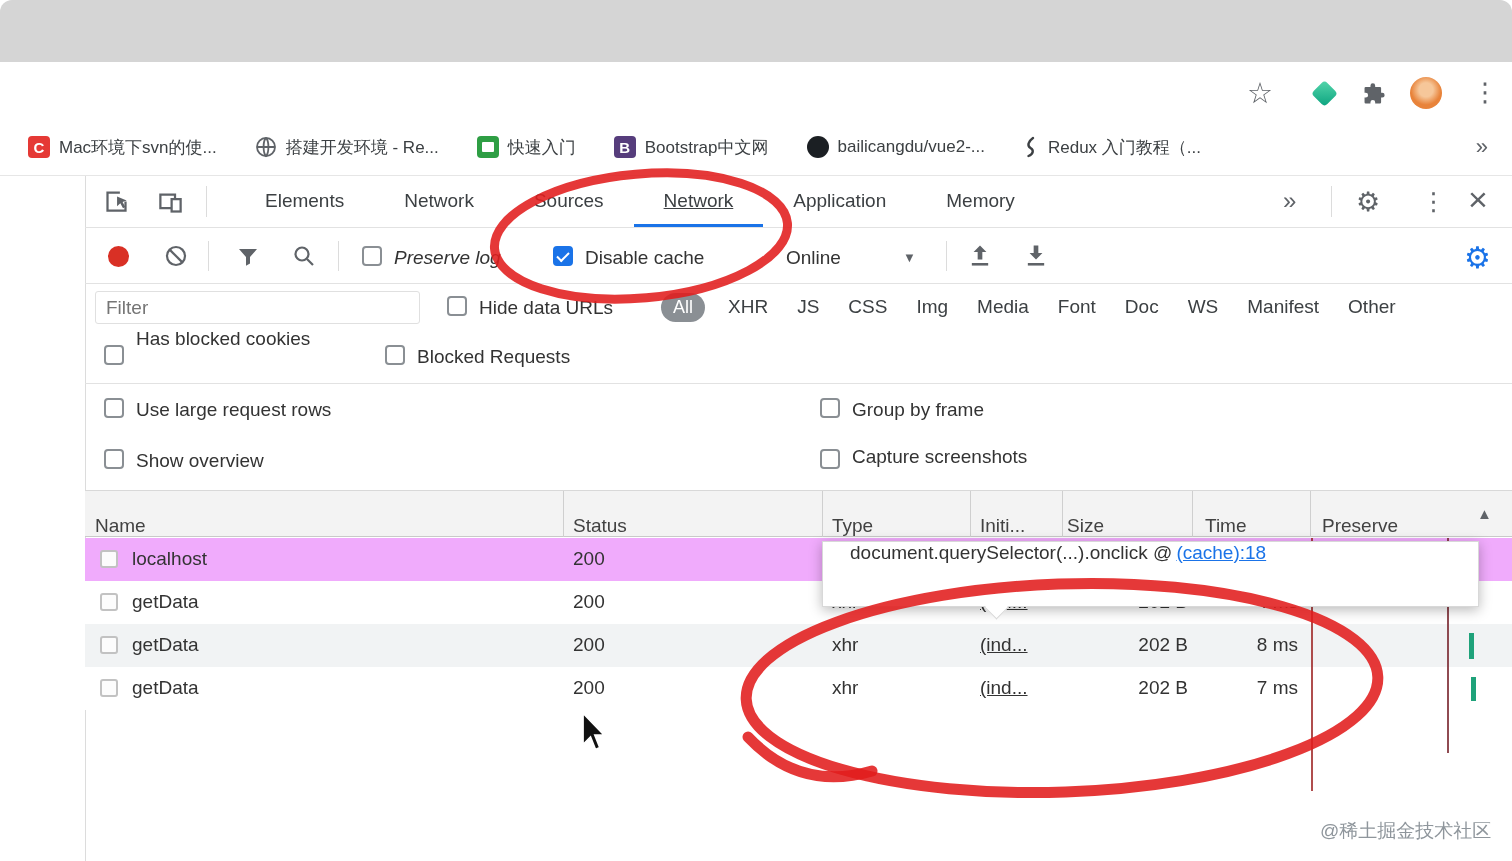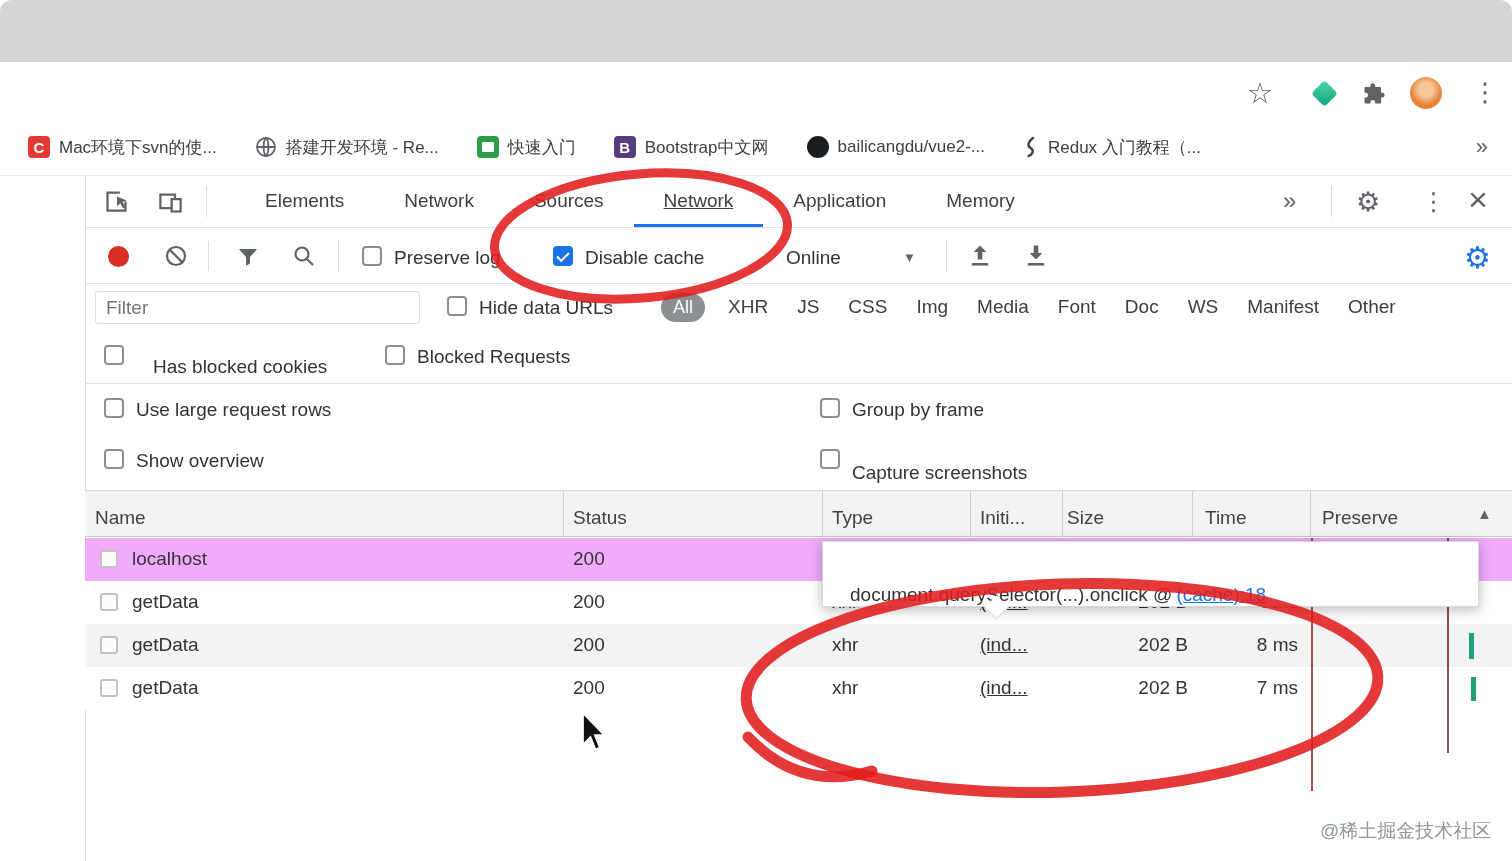--- a/index.html
+++ b/index.html
@@ -20,30 +20,30 @@
   
   .tabs{position:absolute;left:235px;top:175px;height:52px;display:flex;align-items:center;}
   .tab{padding:0 30px;height:52px;display:flex;align-items:center;font-size:19px;color:#3c4043;cursor:pointer;}
   .tab.active{box-shadow:inset 0 -3px 0 #1a73e8;text-decoration:underline;}
   
   .types{position:absolute;left:728px;top:296px;display:flex;gap:29px;font-size:19px;color:#3c4043;}
   .types span{cursor:pointer;}
   
   .thead{position:absolute;left:85px;top:490px;width:1427px;height:47px;background:#f3f3f3;
          border-top:1px solid #d8d8d8;border-bottom:1px solid #c9c9c9;box-sizing:border-box;}
-  .th{position:absolute;top:16px;font-size:19px;color:#424242;}
+  .th{position:absolute;top:24px;font-size:19px;color:#424242;}
   .trow{position:absolute;left:85px;width:1427px;height:43px;}
   .trow .cell{position:absolute;top:10px;font-size:19px;color:#333;white-space:nowrap;}
   .cell.right{text-align:right;}
   .cell.link{text-decoration:underline;cursor:pointer;}
   .pill{position:absolute;background:#8a8f94;color:#fff;border-radius:15px;font-size:18px;
         padding:4px 12px;cursor:pointer;}
   .tooltip{position:absolute;left:822px;top:541px;width:657px;height:66px;background:#fff;
            border:1px solid #d8d8d8;box-shadow:0 3px 12px rgba(0,0,0,.28);z-index:40;
-           display:flex;align-items:flex-end;padding-left:27px;box-sizing:border-box;font-size:19px;}
+           display:flex;align-items:flex-start;padding-left:27px;box-sizing:border-box;font-size:19px;}
   .tooltip .lnk{color:#1a73e8;text-decoration:underline;cursor:pointer;margin-left:4px;}
   .notch{position:absolute;left:988px;top:599px;width:16px;height:16px;background:#fff;
          transform:rotate(45deg);border-right:1px solid #d8d8d8;border-bottom:1px solid #d8d8d8;z-index:41;}
   .bkbar{position:absolute;left:0;top:119px;width:1512px;height:57px;background:#fff;
          border-bottom:1px solid #e6e6e6;display:flex;align-items:center;padding-left:28px;
          gap:38px;box-sizing:border-box;}
   .bk{display:flex;align-items:center;gap:9px;font-size:17px;color:#3c4043;cursor:pointer;white-space:nowrap;}
   .badge{width:22px;height:22px;border-radius:4px;color:#fff;font-weight:bold;font-size:15px;
          display:flex;align-items:center;justify-content:center;}
   .wm-course{position:absolute;left:955px;top:202px;font-size:28px;letter-spacing:1px;
@@ -161,21 +161,21 @@
   </span>
   <span class="abs" style="left:292px;top:244px;">
     <svg width="24" height="24" viewBox="0 0 24 24" fill="none" stroke="#5f6368" stroke-width="2.2">
       <circle cx="10" cy="10" r="6.5"></circle>
         <line x1="15" y1="15" x2="21" y2="21"></line>
     </svg>
   </span>
   <div class="vline" style="left:338px;top:241px;height:30px;"></div>
 
   <span class="cb" style="left:362px;top:246px;"></span>
-  <span class="txt" style="left:394px;top:247px;">Preserve log</span>
+  <span class="txt" style="left:394px;top:247px;font-style:italic;">Preserve log</span>
 
   <span class="cb checked" style="left:553px;top:246px;"></span>
   <span class="txt" style="left:585px;top:247px;">Disable cache</span>
 
   <span class="txt" style="left:786px;top:247px;">Online</span>
   <span class="abs" style="left:903px;top:250px;font-size:13px;color:#5f6368;">▼</span>
   <div class="vline" style="left:946px;top:241px;height:30px;"></div>
 
   <span class="abs" style="left:966px;top:242px;">
     <svg width="28" height="28" viewBox="0 0 24 24" fill="#5f6368">
@@ -205,33 +205,33 @@
     <span>Img</span>
     <span>Media</span>
     <span>Font</span>
     <span>Doc</span>
     <span>WS</span>
     <span>Manifest</span>
     <span>Other</span>
   </div>
 
   <span class="cb" style="left:104px;top:345px;"></span>
-  <span class="txt" style="left:136px;top:356px;margin-left:17px;">Has blocked cookies</span>
+  <span class="txt" style="left:136px;top:328px;">Has blocked cookies</span>
   <span class="cb" style="left:385px;top:345px;"></span>
   <span class="txt" style="left:417px;top:346px;">Blocked Requests</span>
   <div class="hline" style="left:85px;top:383px;width:1427px;"></div>
 
   <span class="cb" style="left:104px;top:398px;"></span>
   <span class="txt" style="left:136px;top:399px;">Use large request rows</span>
   <span class="cb" style="left:820px;top:398px;"></span>
   <span class="txt" style="left:852px;top:399px;">Group by frame</span>
   <span class="cb" style="left:104px;top:449px;"></span>
   <span class="txt" style="left:136px;top:450px;">Show overview</span>
   <span class="cb" style="left:820px;top:449px;"></span>
-  <span class="txt" style="left:852px;top:462px;">Capture screenshots</span>
+  <span class="txt" style="left:852px;top:446px;">Capture screenshots</span>
 
   <div class="thead">
     <span class="th" style="left:10px;">Name</span>
     <span class="th" style="left:488px;">Status</span>
     <span class="th" style="left:747px;">Type</span>
     <span class="th" style="left:895px;">Initi...</span>
     <span class="th" style="left:982px;">Size</span>
     <span class="th" style="left:1120px;">Time</span>
     <span class="th" style="left:1237px;">Preserve</span>
     <span class="abs" style="left:1392px;top:14px;font-size:15px;color:#5f6368;">▲</span>

